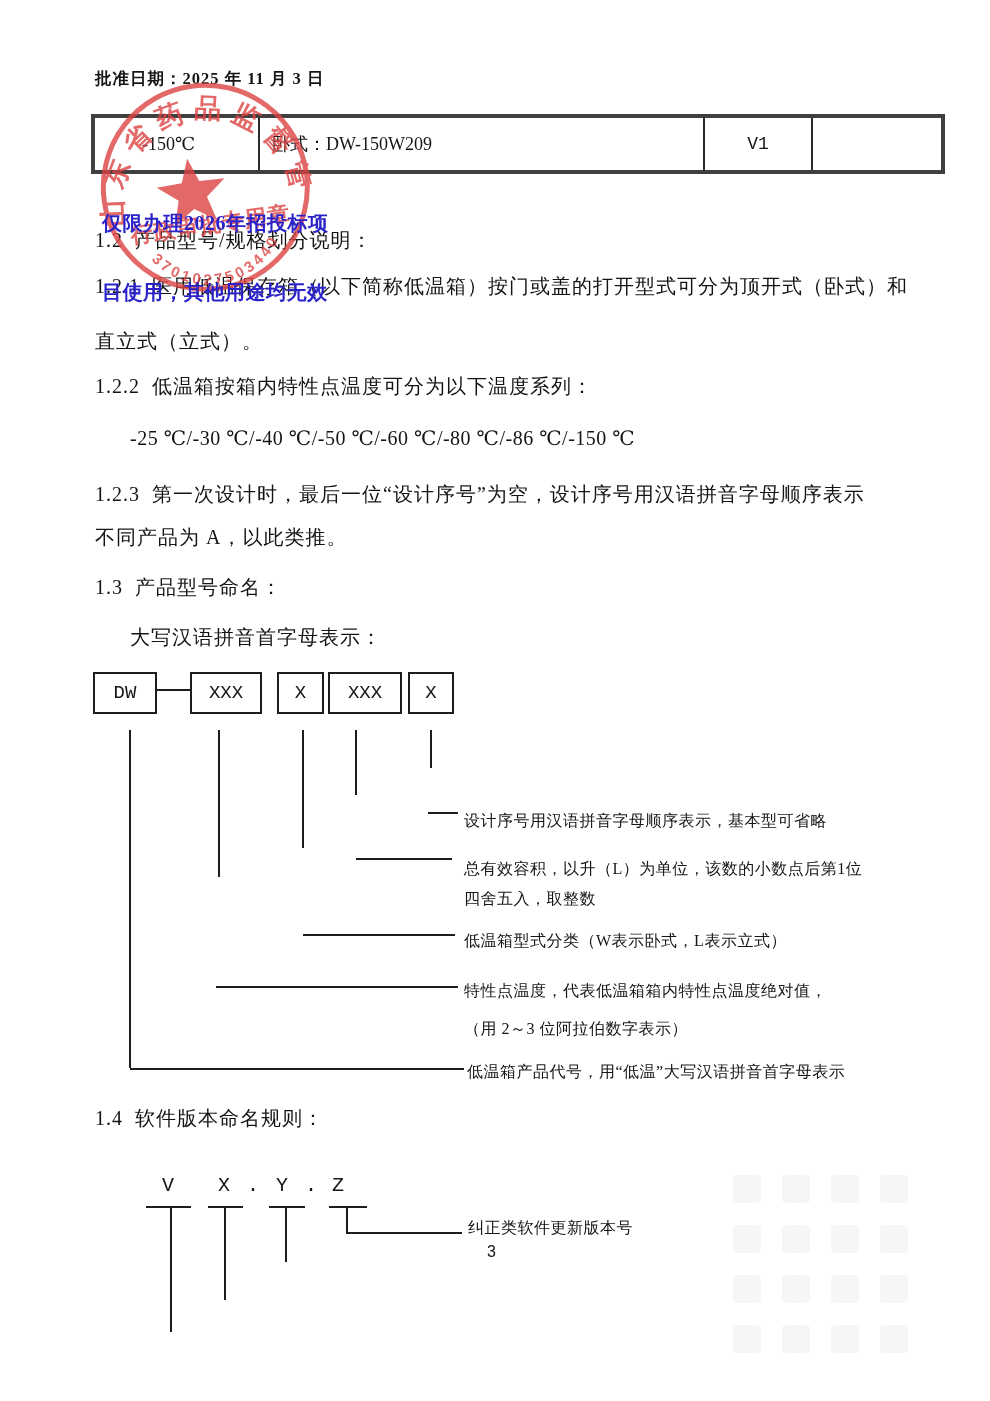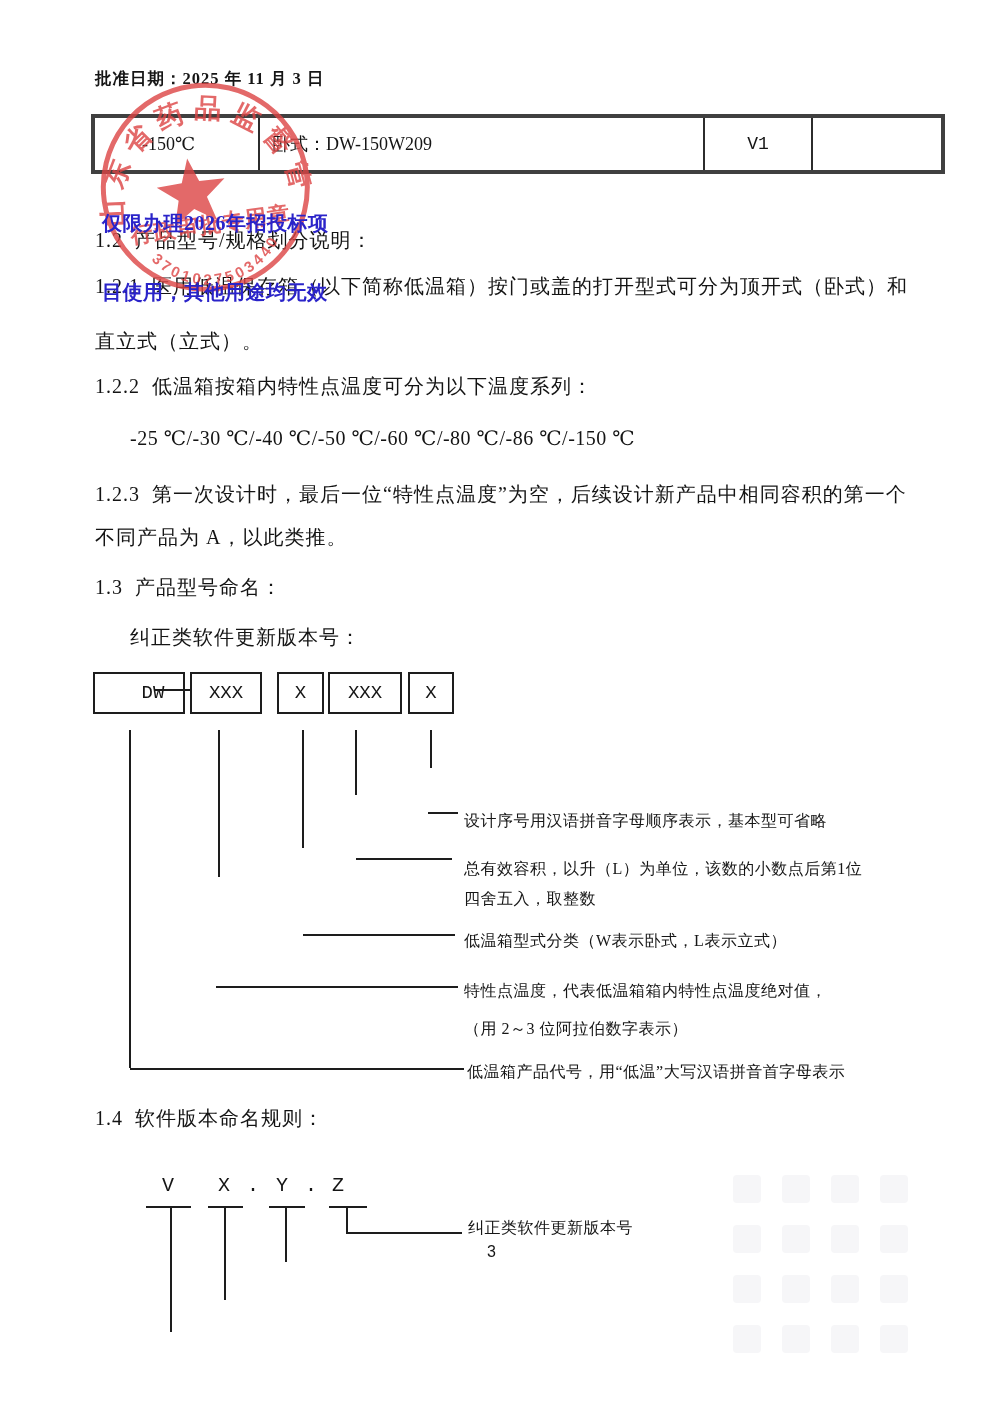--- a/index.html
+++ b/index.html
@@ -48,26 +48,26 @@
     <div class="cell c2">卧式：DW-150W209</div>
     <div class="cell c3">V1</div>
     <div class="cell c4"></div>
   </div>
 
   <div class="bodyline" style="left:95px;top:230px;">1.2  产品型号/规格划分说明：</div>
   <div class="bodyline" style="left:95px;top:276px;">1.2.1  医用低温保存箱（以下简称低温箱）按门或盖的打开型式可分为顶开式（卧式）和</div>
   <div class="bodyline" style="left:95px;top:331px;">直立式（立式）。</div>
   <div class="bodyline" style="left:95px;top:376px;">1.2.2  低温箱按箱内特性点温度可分为以下温度系列：</div>
   <div class="bodyline" style="left:130px;top:428px;letter-spacing:0.5px;">-25 ℃/-30 ℃/-40 ℃/-50 ℃/-60 ℃/-80 ℃/-86 ℃/-150 ℃</div>
-  <div class="bodyline" style="left:95px;top:484px;">1.2.3  第一次设计时，最后一位“特性点温度”为空，后续设计新产品中相同容积的第一个</div>
+  <div class="bodyline" style="left:95px;top:484px;">1.2.3  第一次设计时，最后一位“设计序号”为空，设计序号用汉语拼音字母顺序表示</div>
   <div class="bodyline" style="left:95px;top:527px;">不同产品为 A，以此类推。</div>
   <div class="bodyline" style="left:95px;top:577px;">1.3  产品型号命名：</div>
-  <div class="bodyline" style="left:130px;top:627px;">纠正类软件更新版本号：</div>
+  <div class="bodyline" style="left:130px;top:627px;">大写汉语拼音首字母表示：</div>
 
-  <div class="mbox" style="left:93px;top:672px;width:60px;padding-left:28px;">DW</div>
+  <div class="mbox" style="left:93px;top:672px;width:60px;">DW</div>
   <div class="hline" style="left:155px;top:689px;width:35px;"></div>
   <div class="mbox" style="left:190px;top:672px;width:68px;">XXX</div>
   <div class="mbox" style="left:277px;top:672px;width:43px;">X</div>
   <div class="mbox" style="left:328px;top:672px;width:70px;">XXX</div>
   <div class="mbox" style="left:408px;top:672px;width:42px;">X</div>
 
   <div class="vline" style="left:129px;top:730px;height:338px;"></div>
   <div class="vline" style="left:218px;top:730px;height:147px;"></div>
   <div class="vline" style="left:302px;top:730px;height:118px;"></div>
   <div class="vline" style="left:355px;top:730px;height:65px;"></div>

